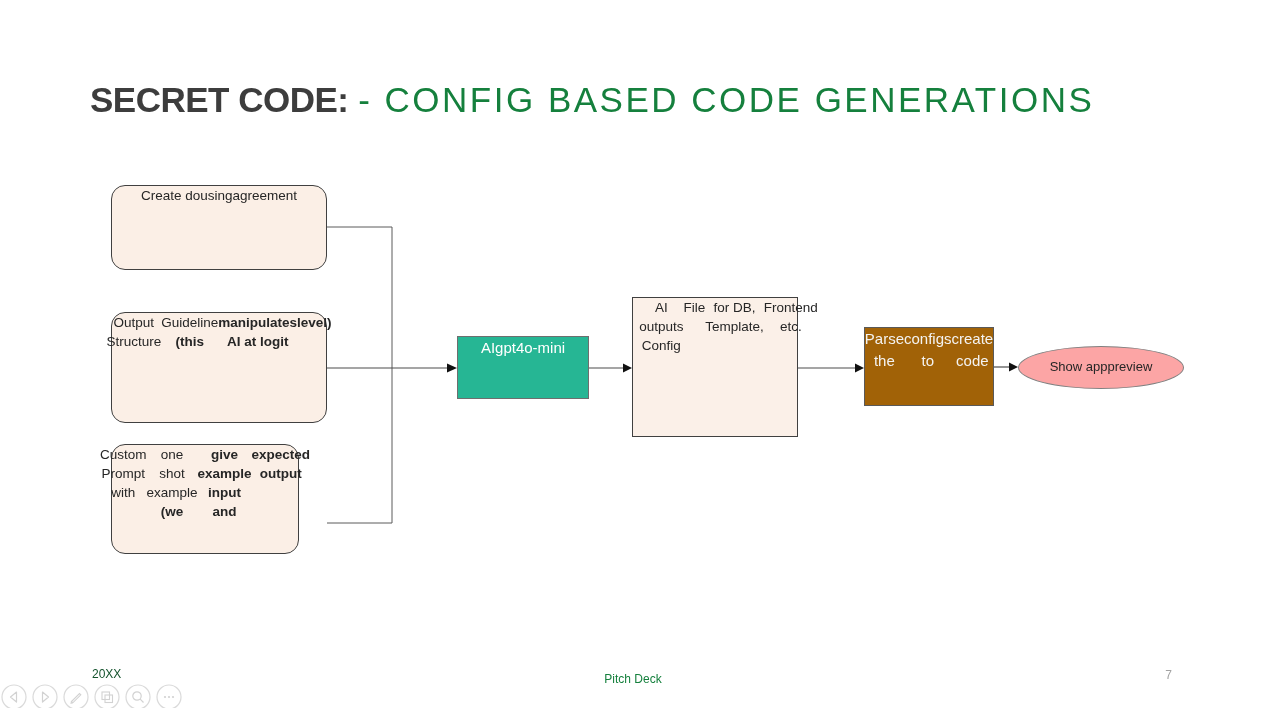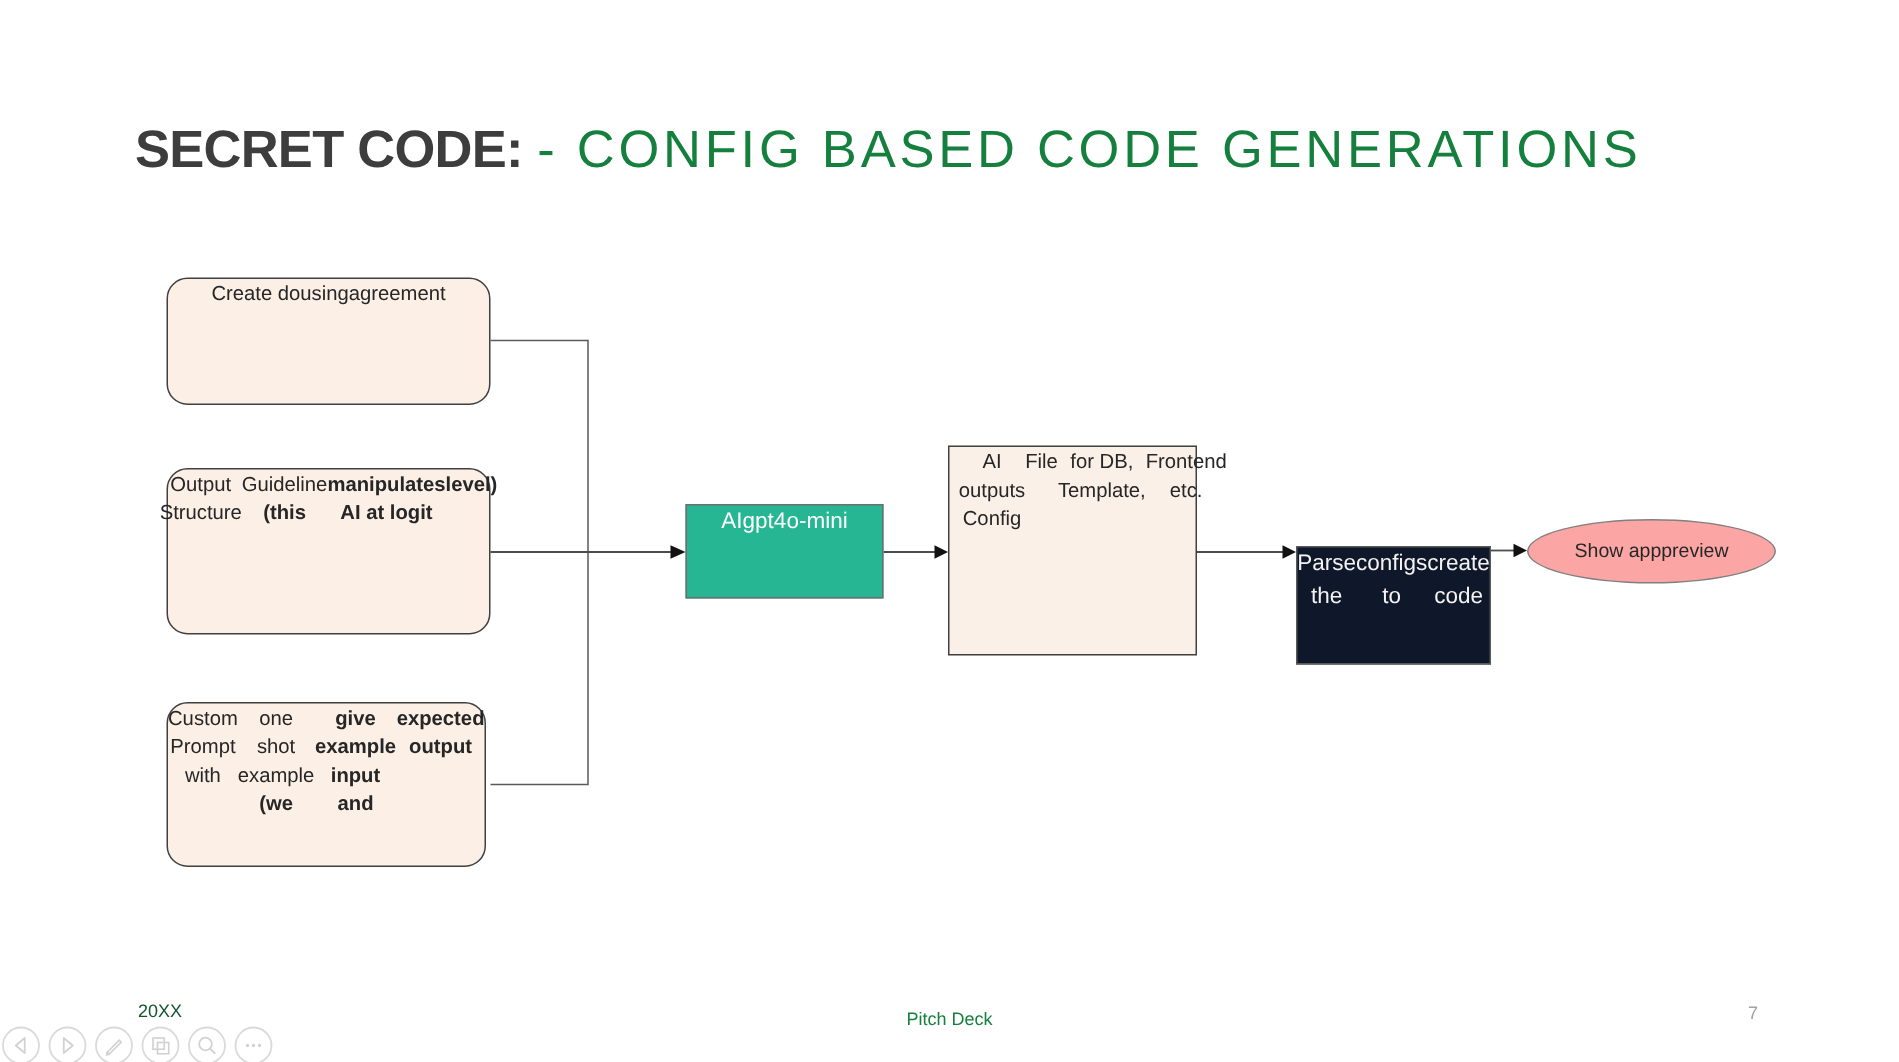--- a/index.html
+++ b/index.html
@@ -62,39 +62,38 @@
     border: 1.4px solid #404040;
   }
   .node-green {
     background: #26b694;
     border: 1.5px solid #6e6e6e;
     color: #ffffff;
     font-size: 15px;
     line-height: 1.4;
   }
   .node-slate {
-    background: #0f172a;
+    background: #a16207;
     border: 1.5px solid #595959;
     color: #f4f3f1;
     font-size: 15px;
     line-height: 1.45;
-    margin-top: 37px;
   }
   .node-ellipse {
     background: #fca5a5;
     border: 1.3px solid #808080;
     border-radius: 50%;
     font-size: 13px;
     line-height: 1.45;
     align-items: center;
   }
 
   #node-create-template { left: 111px; top: 185px; width: 216px; height: 85px; }
   #node-output-structure { left: 111px; top: 312px; width: 216px; height: 111px; }
-  #node-custom-prompt   { left: 111px; top: 468px; width: 213px; height: 110px; justify-content: flex-end; }
+  #node-custom-prompt   { left: 111px; top: 444px; width: 188px; height: 110px; }
   #node-ai-model        { left: 457px; top: 336px; width: 132px; height: 63px; }
   #node-config-output   { left: 632px; top: 297px; width: 166px; height: 140px; padding-left: 27px; }
   #node-parse-configs   { left: 864px; top: 327px; width: 130px; height: 79px; }
   #node-show-preview    { left: 1018px; top: 346px; width: 166px; height: 43px; }
 
   
   .footer-year {
     position: absolute; left: 92px; top: 667px;
     font-size: 12px; color: #14532d;
   }

